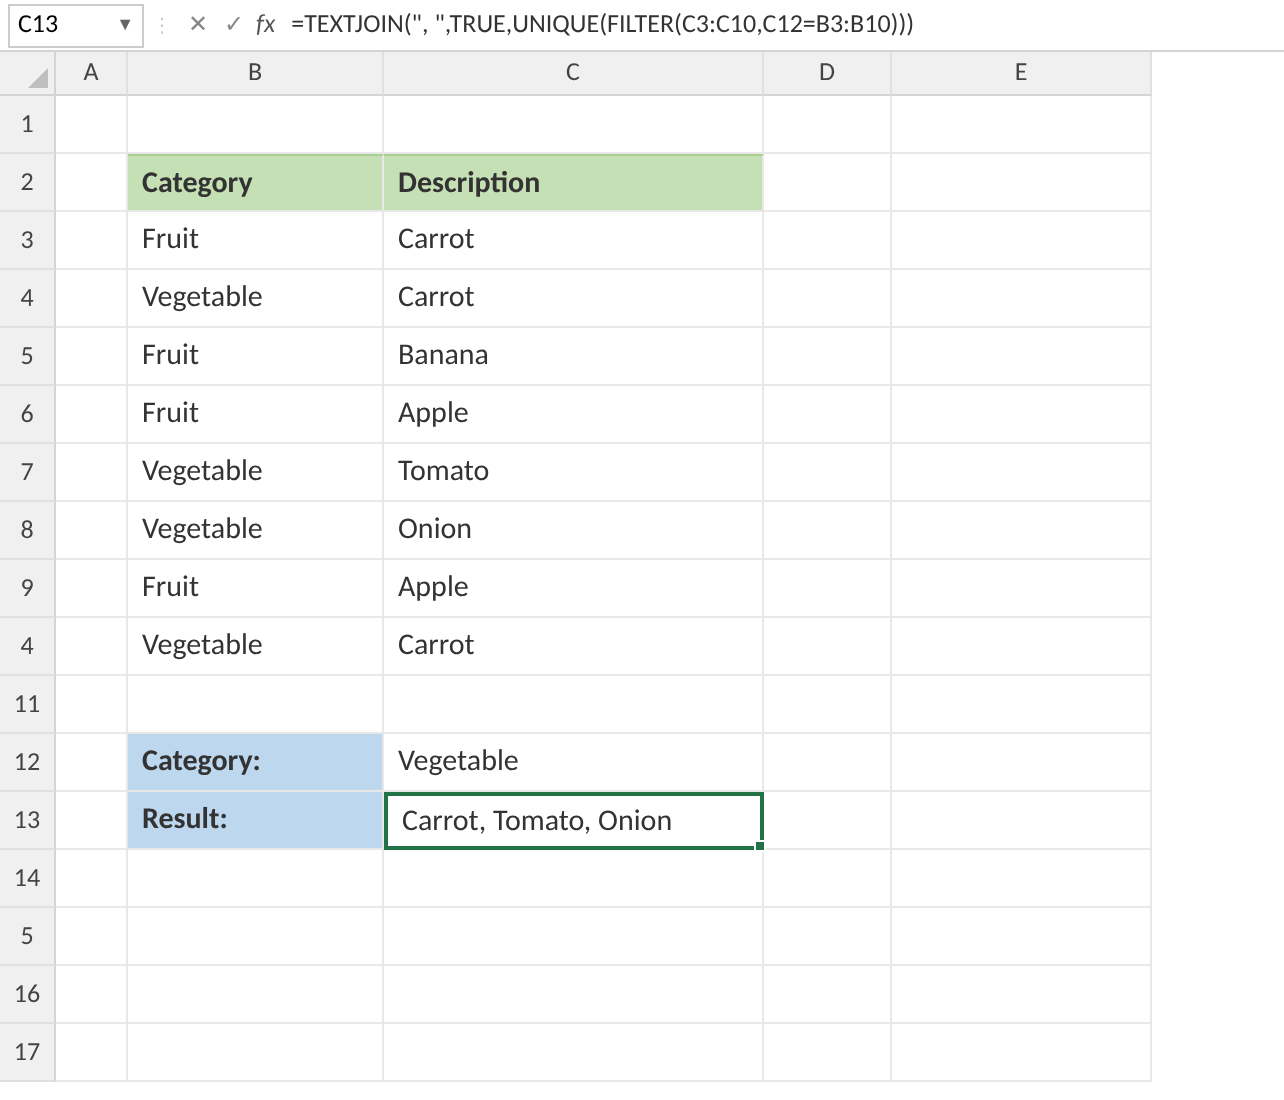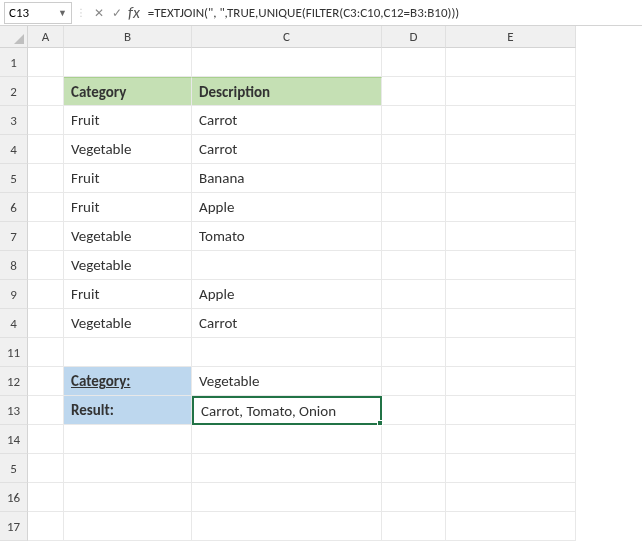--- a/index.html
+++ b/index.html
@@ -45,21 +45,21 @@
       height: 18px;
       display: inline-flex;
       align-items: center;
       justify-content: center;
       color: #888;
       font-size: 12px;
     }
     .fb-btn.check { color: #888; }
     .fx-label {
       font-style: italic;
-      font-size: 16px;
+      font-size: 13px;
       margin: 0 4px 0 2px;
       color: #555;
     }
     .formula-input {
       flex: 1;
       height: 22px;
       border: none;
       outline: none;
       font-size: 13px;
       font-family: Calibri, Arial, sans-serif;
@@ -298,24 +298,25 @@
           <div class="cell data-row" style="left: 164px; top: 58px; width: 190px; height: 29px;">Carrot</div>
           <div class="cell data-row" style="left: 36px; top: 87px; width: 128px; height: 29px;">Vegetable</div>
           <div class="cell data-row" style="left: 164px; top: 87px; width: 190px; height: 29px;">Carrot</div>
           <div class="cell data-row" style="left: 36px; top: 116px; width: 128px; height: 29px;">Fruit</div>
           <div class="cell data-row" style="left: 164px; top: 116px; width: 190px; height: 29px;">Banana</div>
           <div class="cell data-row" style="left: 36px; top: 145px; width: 128px; height: 29px;">Fruit</div>
           <div class="cell data-row" style="left: 164px; top: 145px; width: 190px; height: 29px;">Apple</div>
           <div class="cell data-row" style="left: 36px; top: 174px; width: 128px; height: 29px;">Vegetable</div>
           <div class="cell data-row" style="left: 164px; top: 174px; width: 190px; height: 29px;">Tomato</div>
           <div class="cell data-row" style="left: 36px; top: 203px; width: 128px; height: 29px;">Vegetable</div>
+          <div class="cell data-row" style="left: 164px; top: 203px; width: 190px; height: 29px;">Onion</div>
           <div class="cell data-row" style="left: 36px; top: 232px; width: 128px; height: 29px;">Fruit</div>
           <div class="cell data-row" style="left: 164px; top: 232px; width: 190px; height: 29px;">Apple</div>
           <div class="cell data-row" style="left: 36px; top: 261px; width: 128px; height: 29px;">Vegetable</div>
           <div class="cell data-row" style="left: 164px; top: 261px; width: 190px; height: 29px;">Carrot</div>
-          <div class="cell hdr-blue" style="left: 36px; top: 319px; width: 128px; height: 29px; text-decoration: underline;">Category:</div>
+          <div class="cell hdr-blue" style="left: 36px; top: 319px; width: 128px; height: 29px;">Category:</div>
           <div class="cell" style="left: 164px; top: 319px; width: 190px; height: 29px;">Vegetable</div>
           <div class="cell active-cell" style="left: 164px; top: 348px; width: 190px; height: 29px;">Carrot, Tomato, Onion<div class="fill-handle"></div></div>
           <div class="cell hdr-blue" style="left: 36px; top: 348px; width: 128px; height: 29px;">Result:</div>
         </div>
     </div>
   </div>
 </div>
 
 </body></html>

